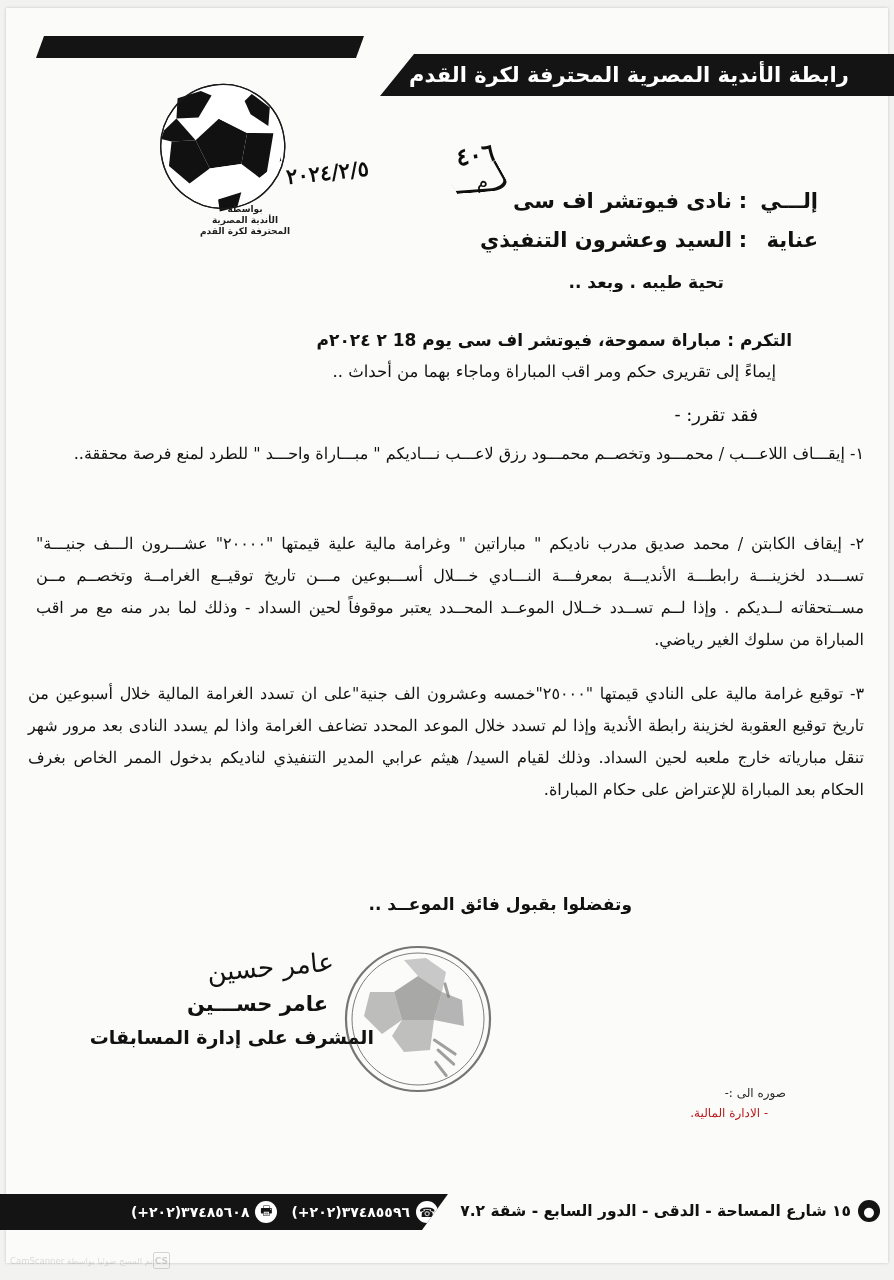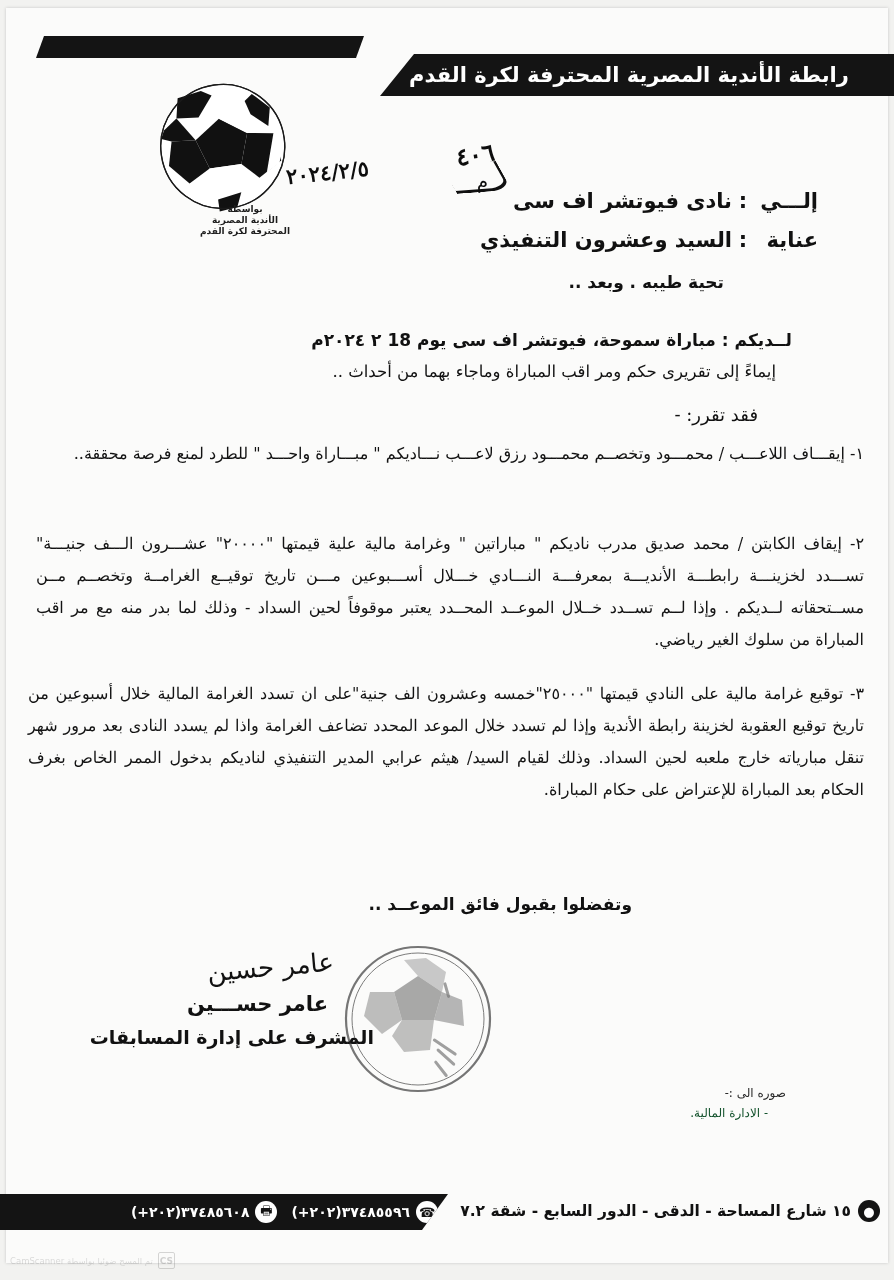--- a/index.html
+++ b/index.html
@@ -282,21 +282,21 @@
     font-family: "DejaVu Serif", "Liberation Serif", serif;
     color: #2a2a2a;
   }
   .cc-item {
     position: absolute;
     right: 126px;
     top: 1106px;
     font-size: 12px;
     direction: rtl;
     font-family: "DejaVu Serif", "Liberation Serif", serif;
-    color: #14532d;
+    color: #b91c1c;
   }
 
   
   .footer-zone {
     position: absolute;
     left: 0;
     top: 1186px;
     width: 894px;
     height: 52px;
   }
@@ -380,21 +380,20 @@
   .wm-box {
     width: 15px;
     height: 15px;
     border: 1.3px solid #7d7d7d;
     border-radius: 2px;
     color: #6d6d6d;
     font-size: 9px;
     display: flex;
     align-items: center;
     justify-content: center;
-    margin-left: 5px;
     font-weight: bold;
     direction: ltr;
   }
   .wm-txt {
     font-size: 8.5px;
     color: #8c8c8c;
     direction: rtl;
     white-space: nowrap;
   }
 </style>
@@ -442,21 +441,21 @@
 
   <div class="addr addr-to">
     <span class="lbl">إلـــي</span><span class="colon">:</span><span>نادى فيوتشر اف سى</span>
   </div>
   <div class="addr addr-attn">
     <span class="lbl">عناية</span><span class="colon">:</span><span>السيد وعشرون التنفيذي</span>
   </div>
   <div class="greeting">تحية طيبه . وبعد ..</div>
 
   <div class="subject">
-    <span class="s-lbl">لــديكم :</span><span>مباراة سموحة، فيوتشر اف سى يوم 18 ٢ ٢٠٢٤م</span>
+    <span class="s-lbl">التكرم :</span><span>مباراة سموحة، فيوتشر اف سى يوم 18 ٢ ٢٠٢٤م</span>
   </div>
   <div class="intro">إيماءً إلى تقريرى حكم ومر اقب المباراة وماجاء بهما من أحداث ..</div>
   <div class="decided">فقد تقرر: -</div>
 
   <div class="clause clause-1">
     <span class="num">١-</span>
     <span>إيقـــاف اللاعـــب / محمـــود وتخصــم محمـــود رزق    لاعـــب نـــاديكم " مبـــاراة واحـــد " للطرد لمنع فرصة محققة..</span>
   </div>
   <div class="clause clause-2">
     <span class="num">٢-</span>

